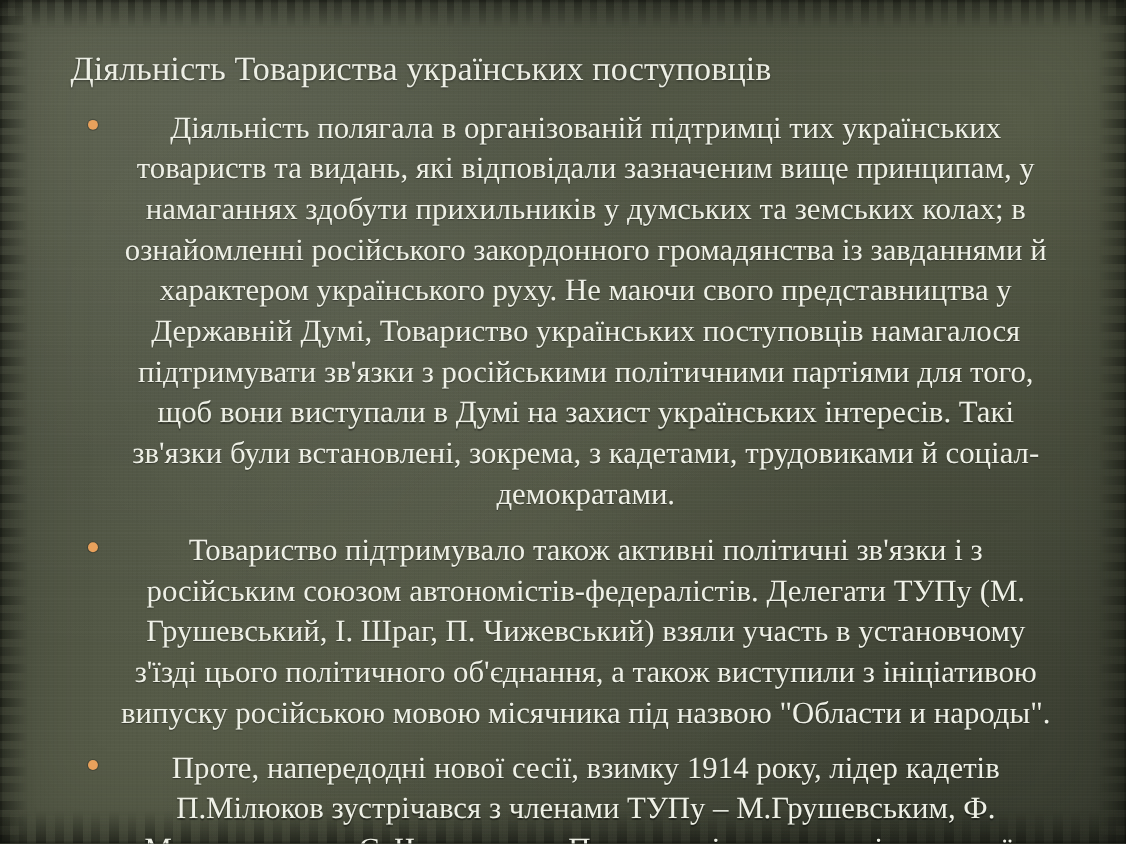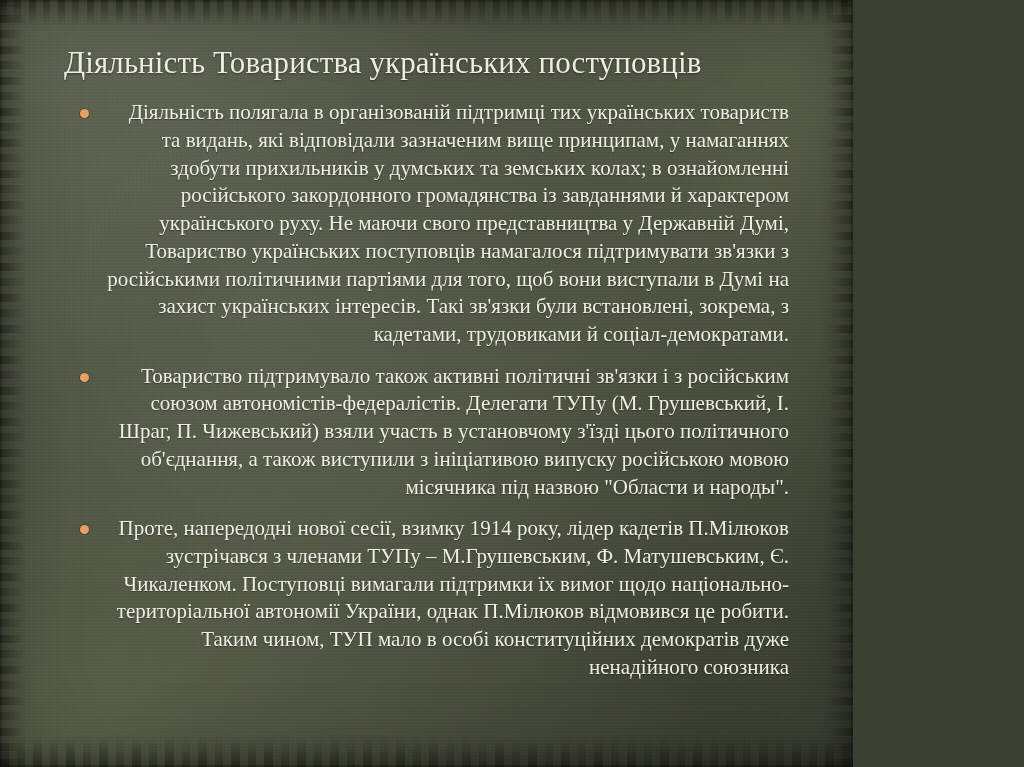--- a/index.html
+++ b/index.html
@@ -9,21 +9,21 @@
   body {
     width: 1024px;
     height: 767px;
     overflow: hidden;
     font-family: "Liberation Serif", serif;
     background: #3c4032;
   }
 
   .slide {
     position: relative;
-    width: 853px;
+    width: 1024px;
     height: 767px;
     box-sizing: border-box;
     background:
       radial-gradient(ellipse at 18% 12%, rgba(255,255,255,0.05), rgba(0,0,0,0) 55%),
       radial-gradient(ellipse at 82% 88%, rgba(0,0,0,0.22), rgba(0,0,0,0) 60%),
       linear-gradient(140deg, #5a5f4c 0%, #4e5342 30%, #585d49 55%, #464b3b 100%);
     overflow: hidden;
   }
 
   
@@ -137,23 +137,23 @@
     margin: 10px 16px 0 14px;
     border-radius: 50%;
     background: #e8a15c;
     box-shadow: 0 0 0 1px rgba(0,0,0,0.20);
   }
 
   .bullet-text {
     flex: 1 1 auto;
     color: #eef0e6;
     font-family: "Liberation Serif", serif;
-    font-size: 21px;
+    font-size: 28px;
     line-height: 1.32;
-    text-align: right;
+    text-align: center;
     text-shadow: 0 1px 1px rgba(0,0,0,0.38);
     hyphens: none;
   }
 </style>
 </head>
 <body>
 
 <div class="slide">
   <div class="texture"></div>
   <div class="edge-top"></div>

